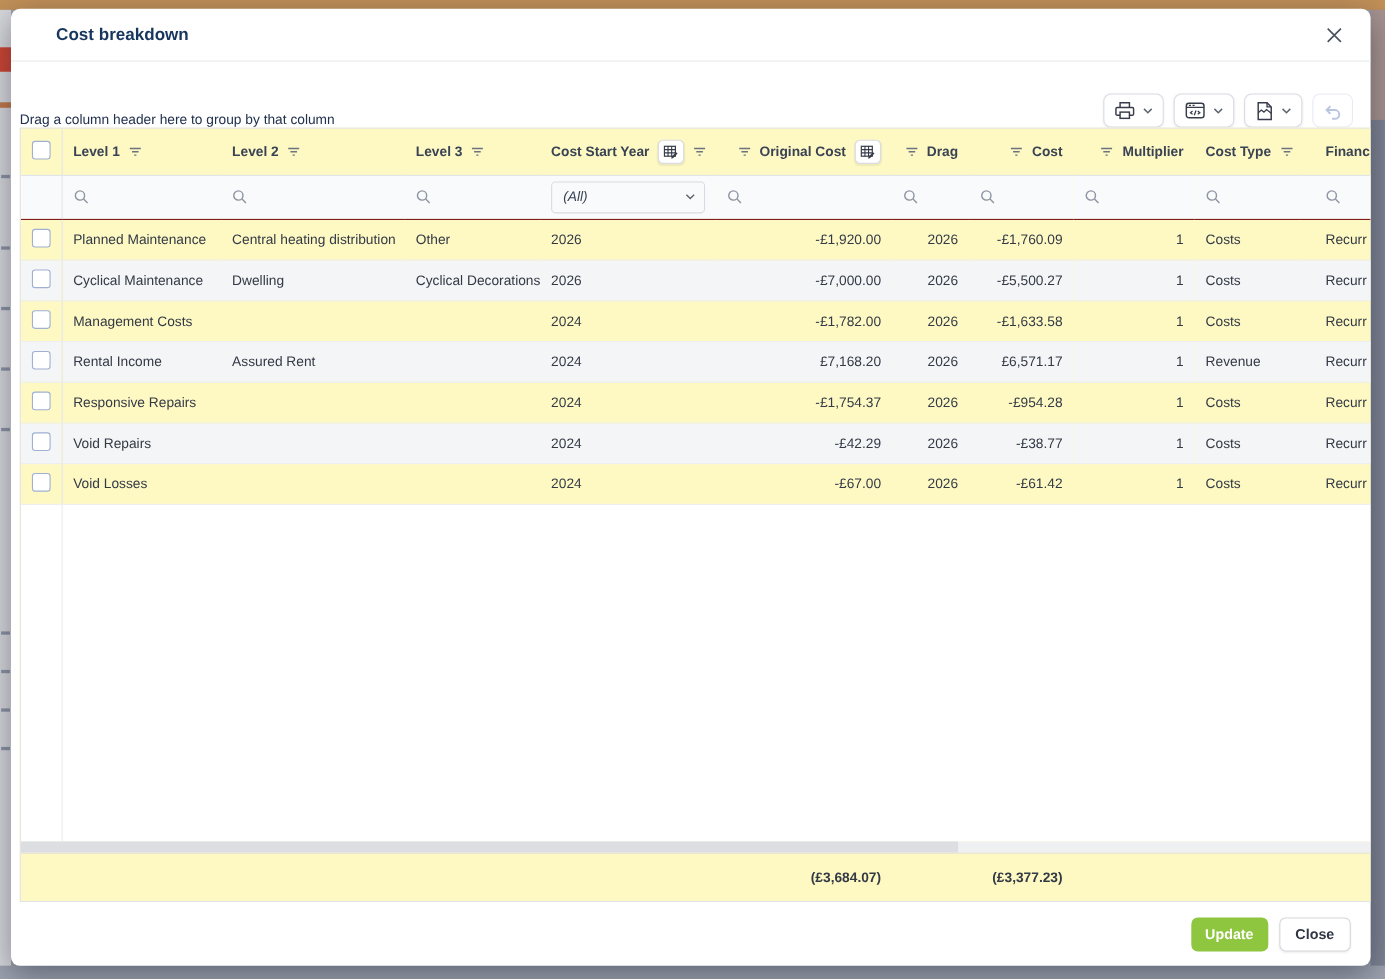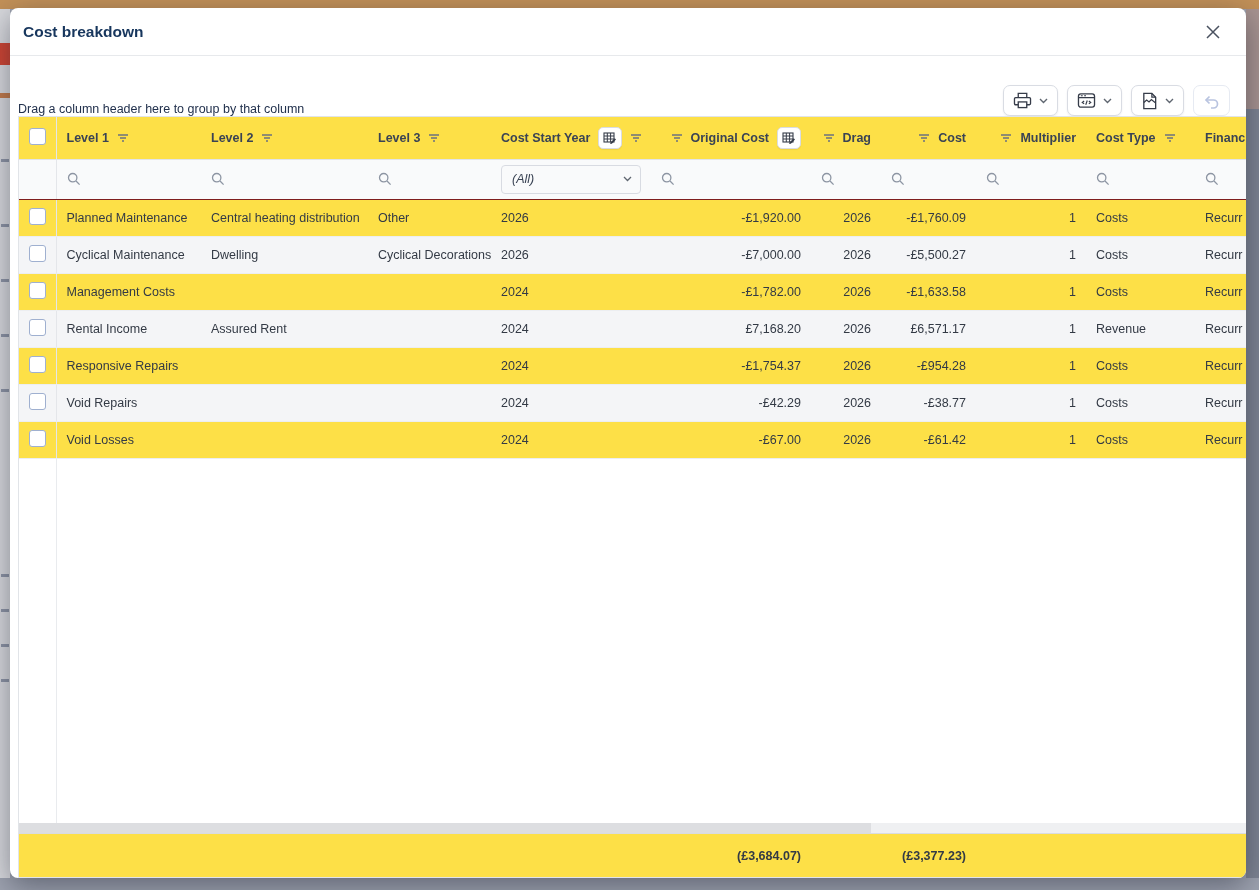--- a/index.html
+++ b/index.html
@@ -17,39 +17,39 @@
   .right-strip .frag-peach { position:absolute; left:0; top:0; width:13px; height:100px; background:#caa28f; opacity:.55; }
   .bottom-strip { position:absolute; left:0; bottom:0; width:1259px; height:12px; background:#9ea3b0; }
 
   
   .modal { position:absolute; left:10px; top:8px; width:1236px; height:870px;
     background:#fff; border-radius:8px; box-shadow:0 8px 30px rgba(20,25,40,.45);
     display:flex; flex-direction:column; overflow:hidden; }
 
   .modal-header { height:48px; flex:0 0 48px; display:flex; align-items:center;
     justify-content:space-between; padding:0 20px 0 13px; border-bottom:1px solid #e7e9ec; }
-  .modal-title { font-size:15.5px; font-weight:700; color:#17365d; }
+  .modal-title { font-size:15.5px; font-weight:700; color:#17365d;margin-left:28px; }
   .icon-btn { width:26px; height:26px; display:flex; align-items:center; justify-content:center;
     cursor:pointer; border-radius:4px; }
 
   .modal-body { flex:1; display:flex; flex-direction:column; min-height:0; padding-left:8px; }
 
   
   .grid-toolbar { flex:0 0 60px; display:flex; align-items:flex-end;
     justify-content:space-between; padding:0 16px 0 0; }
   .group-panel { font-size:12.5px; color:#22314d; font-weight:500; padding-left:0; }
   .toolbar-buttons { display:flex; align-items:center; gap:9px; }
   .tb-btn { height:31px; display:flex; align-items:center; gap:7px; padding:0 9px;
     background:#fff; border:1px solid #d9dce3; border-radius:7px;
     box-shadow:0 1px 2px rgba(30,40,60,.08); cursor:pointer; }
   .tb-btn.disabled { border-color:#e6eaf2; box-shadow:none; cursor:default; }
 
   
   .grid { flex:1; min-height:0; display:flex; flex-direction:column;
-    border:1px solid #e1e4e8; border-right:none; background:#fde047; overflow:hidden; }
+    border:1px solid #e1e4e8; border-right:none; background:#fef9c3; overflow:hidden; }
   .grid-clip { overflow:hidden; flex:0 0 auto; }
   table.dg { width:1282px; table-layout:fixed; border-collapse:collapse; }
   col.c0{width:37px} col.c1{width:145px} col.c2{width:167px} col.c3{width:123px}
   col.c4{width:160px} col.c5{width:160px} col.c6{width:70px} col.c7{width:95px}
   col.c8{width:110px} col.c9{width:95px} col.c10{width:120px}
 
   tr.hdr-row { height:42px; }
   tr.hdr-row th { font-size:12.5px; font-weight:600; color:#3a4354; text-align:left;
     border-bottom:1px solid #e1e4e8; padding:0 10px; white-space:nowrap; overflow:hidden; }
   .hcell { display:flex; align-items:center; gap:8px; }
@@ -532,15 +532,19 @@
             <td class="ar">(£3,377.23)</td>
             <td></td>
                 <td></td>
                 <td></td>
           </tr>
         </tbody>
           </table>
       </div>
     </div>
 
+    <div class="modal-footer">
+      <button class="btn btn-update">Update</button>
+      <button class="btn btn-close">Close</button>
+    </div>
 
   </div>
 </div>
 
 </body></html>

